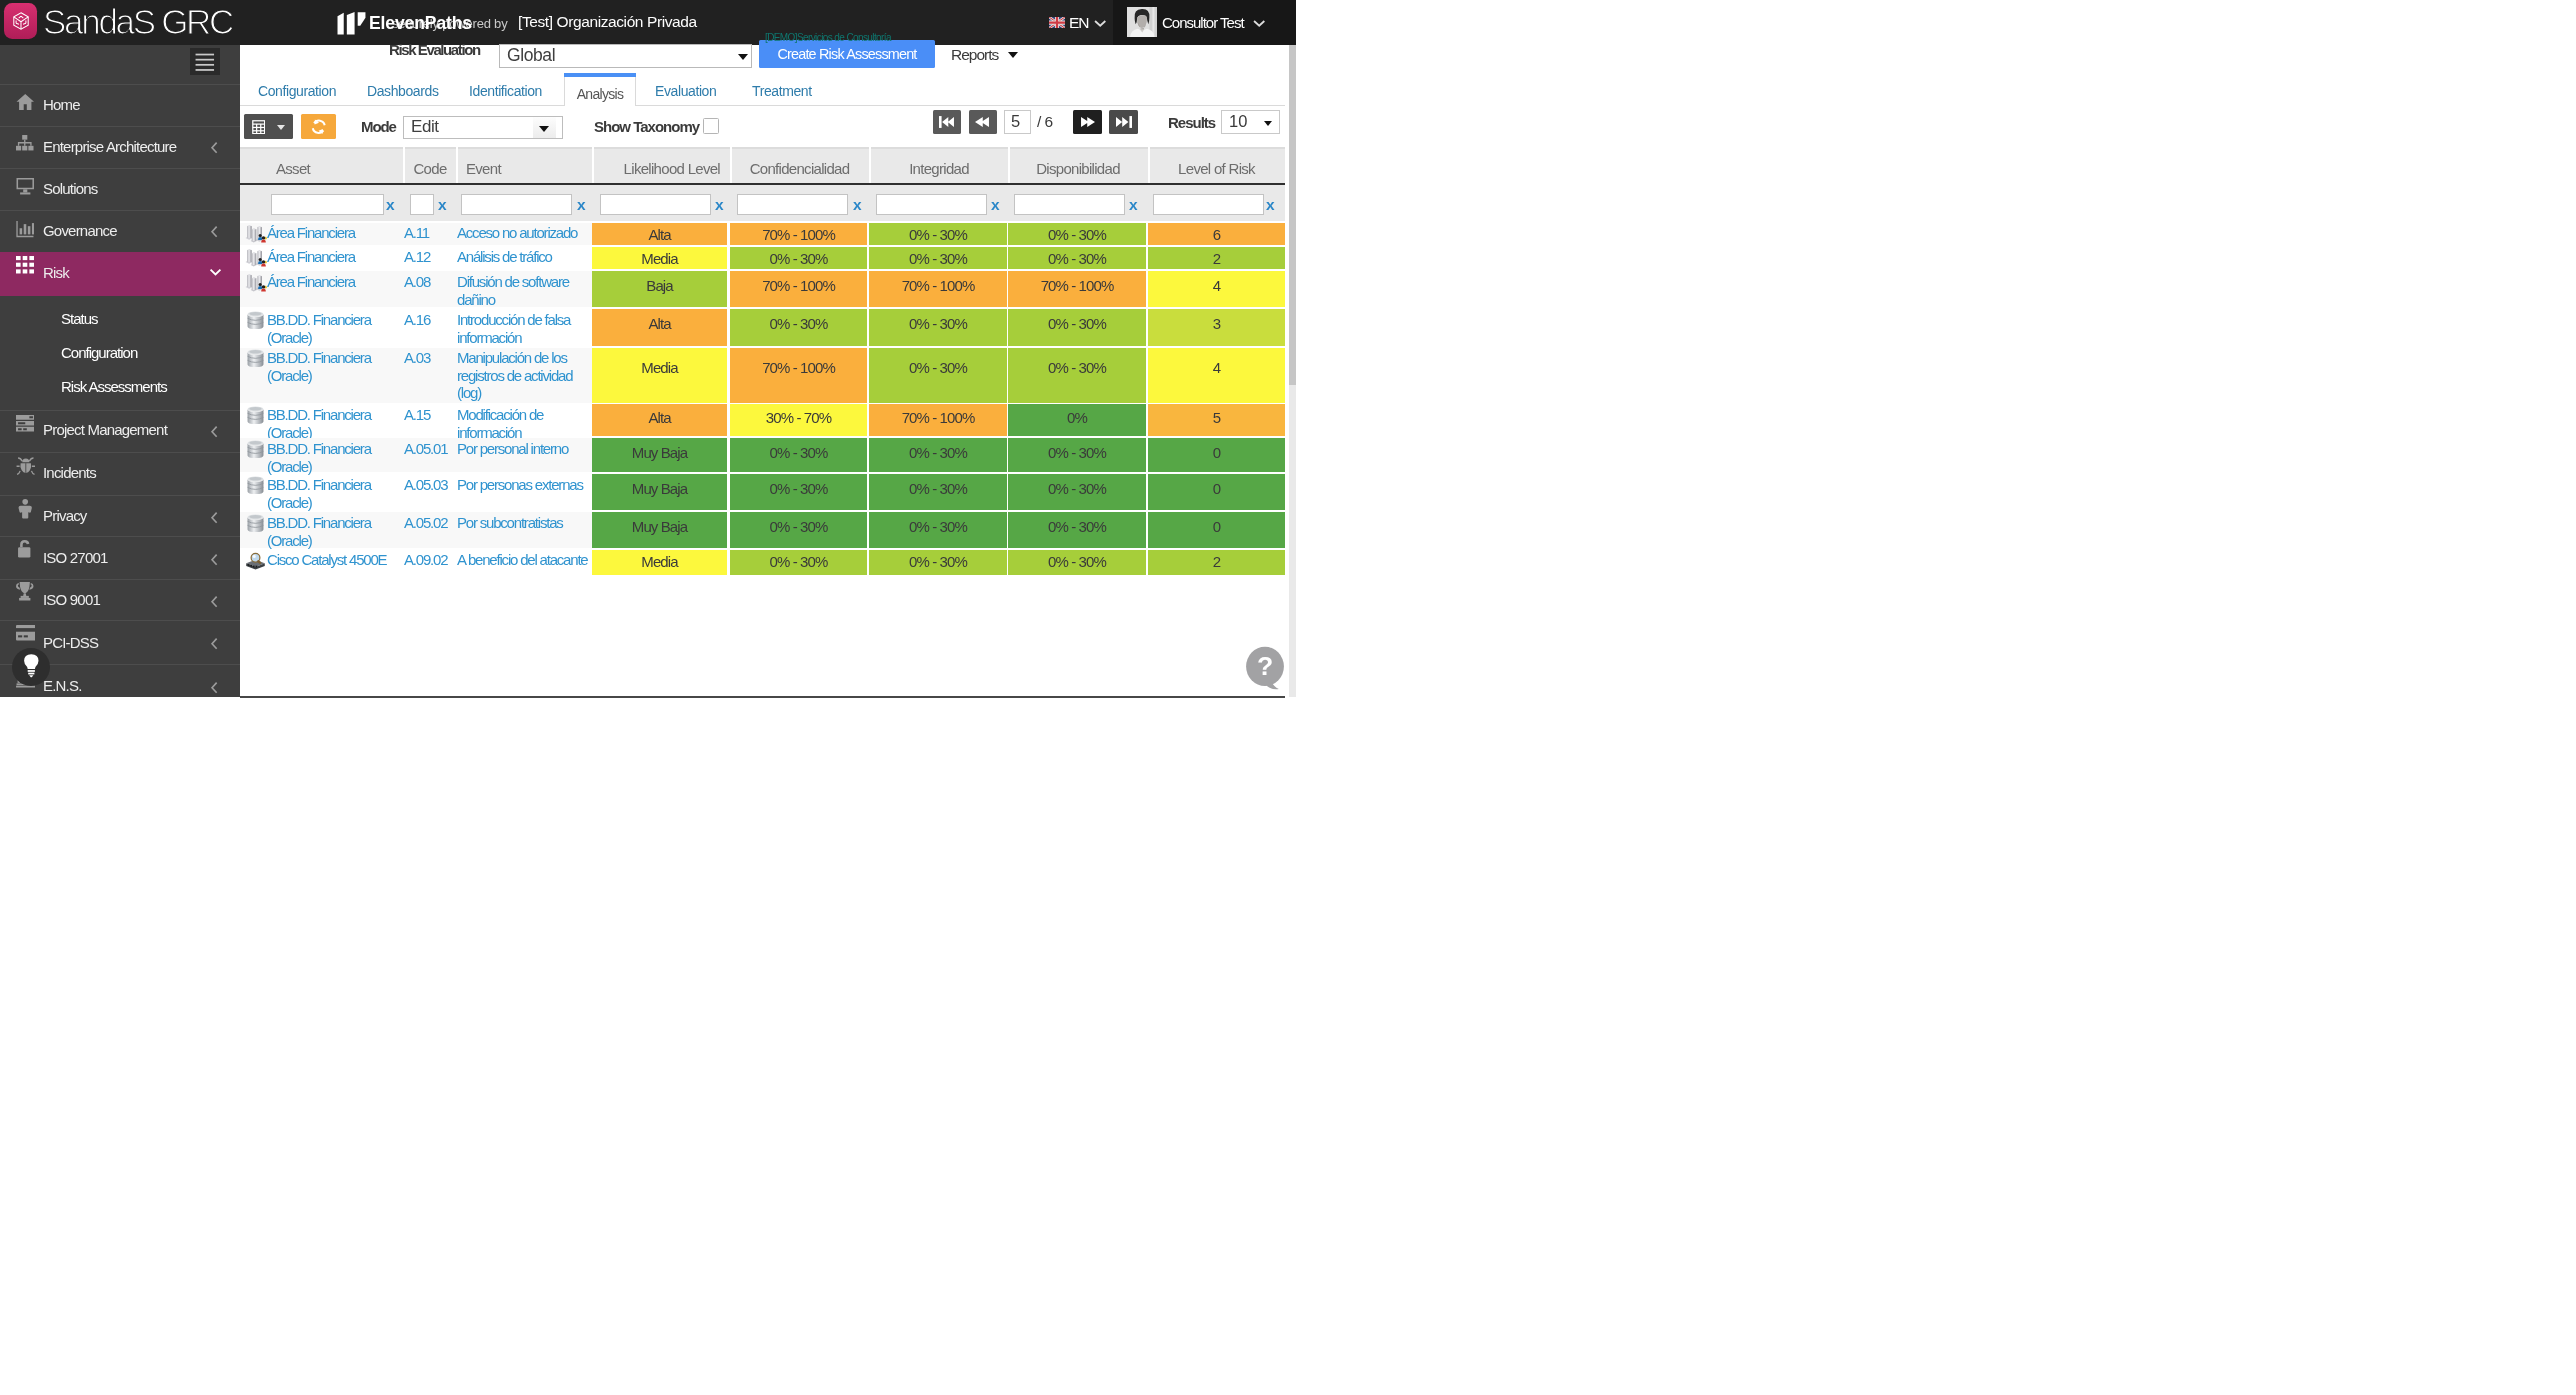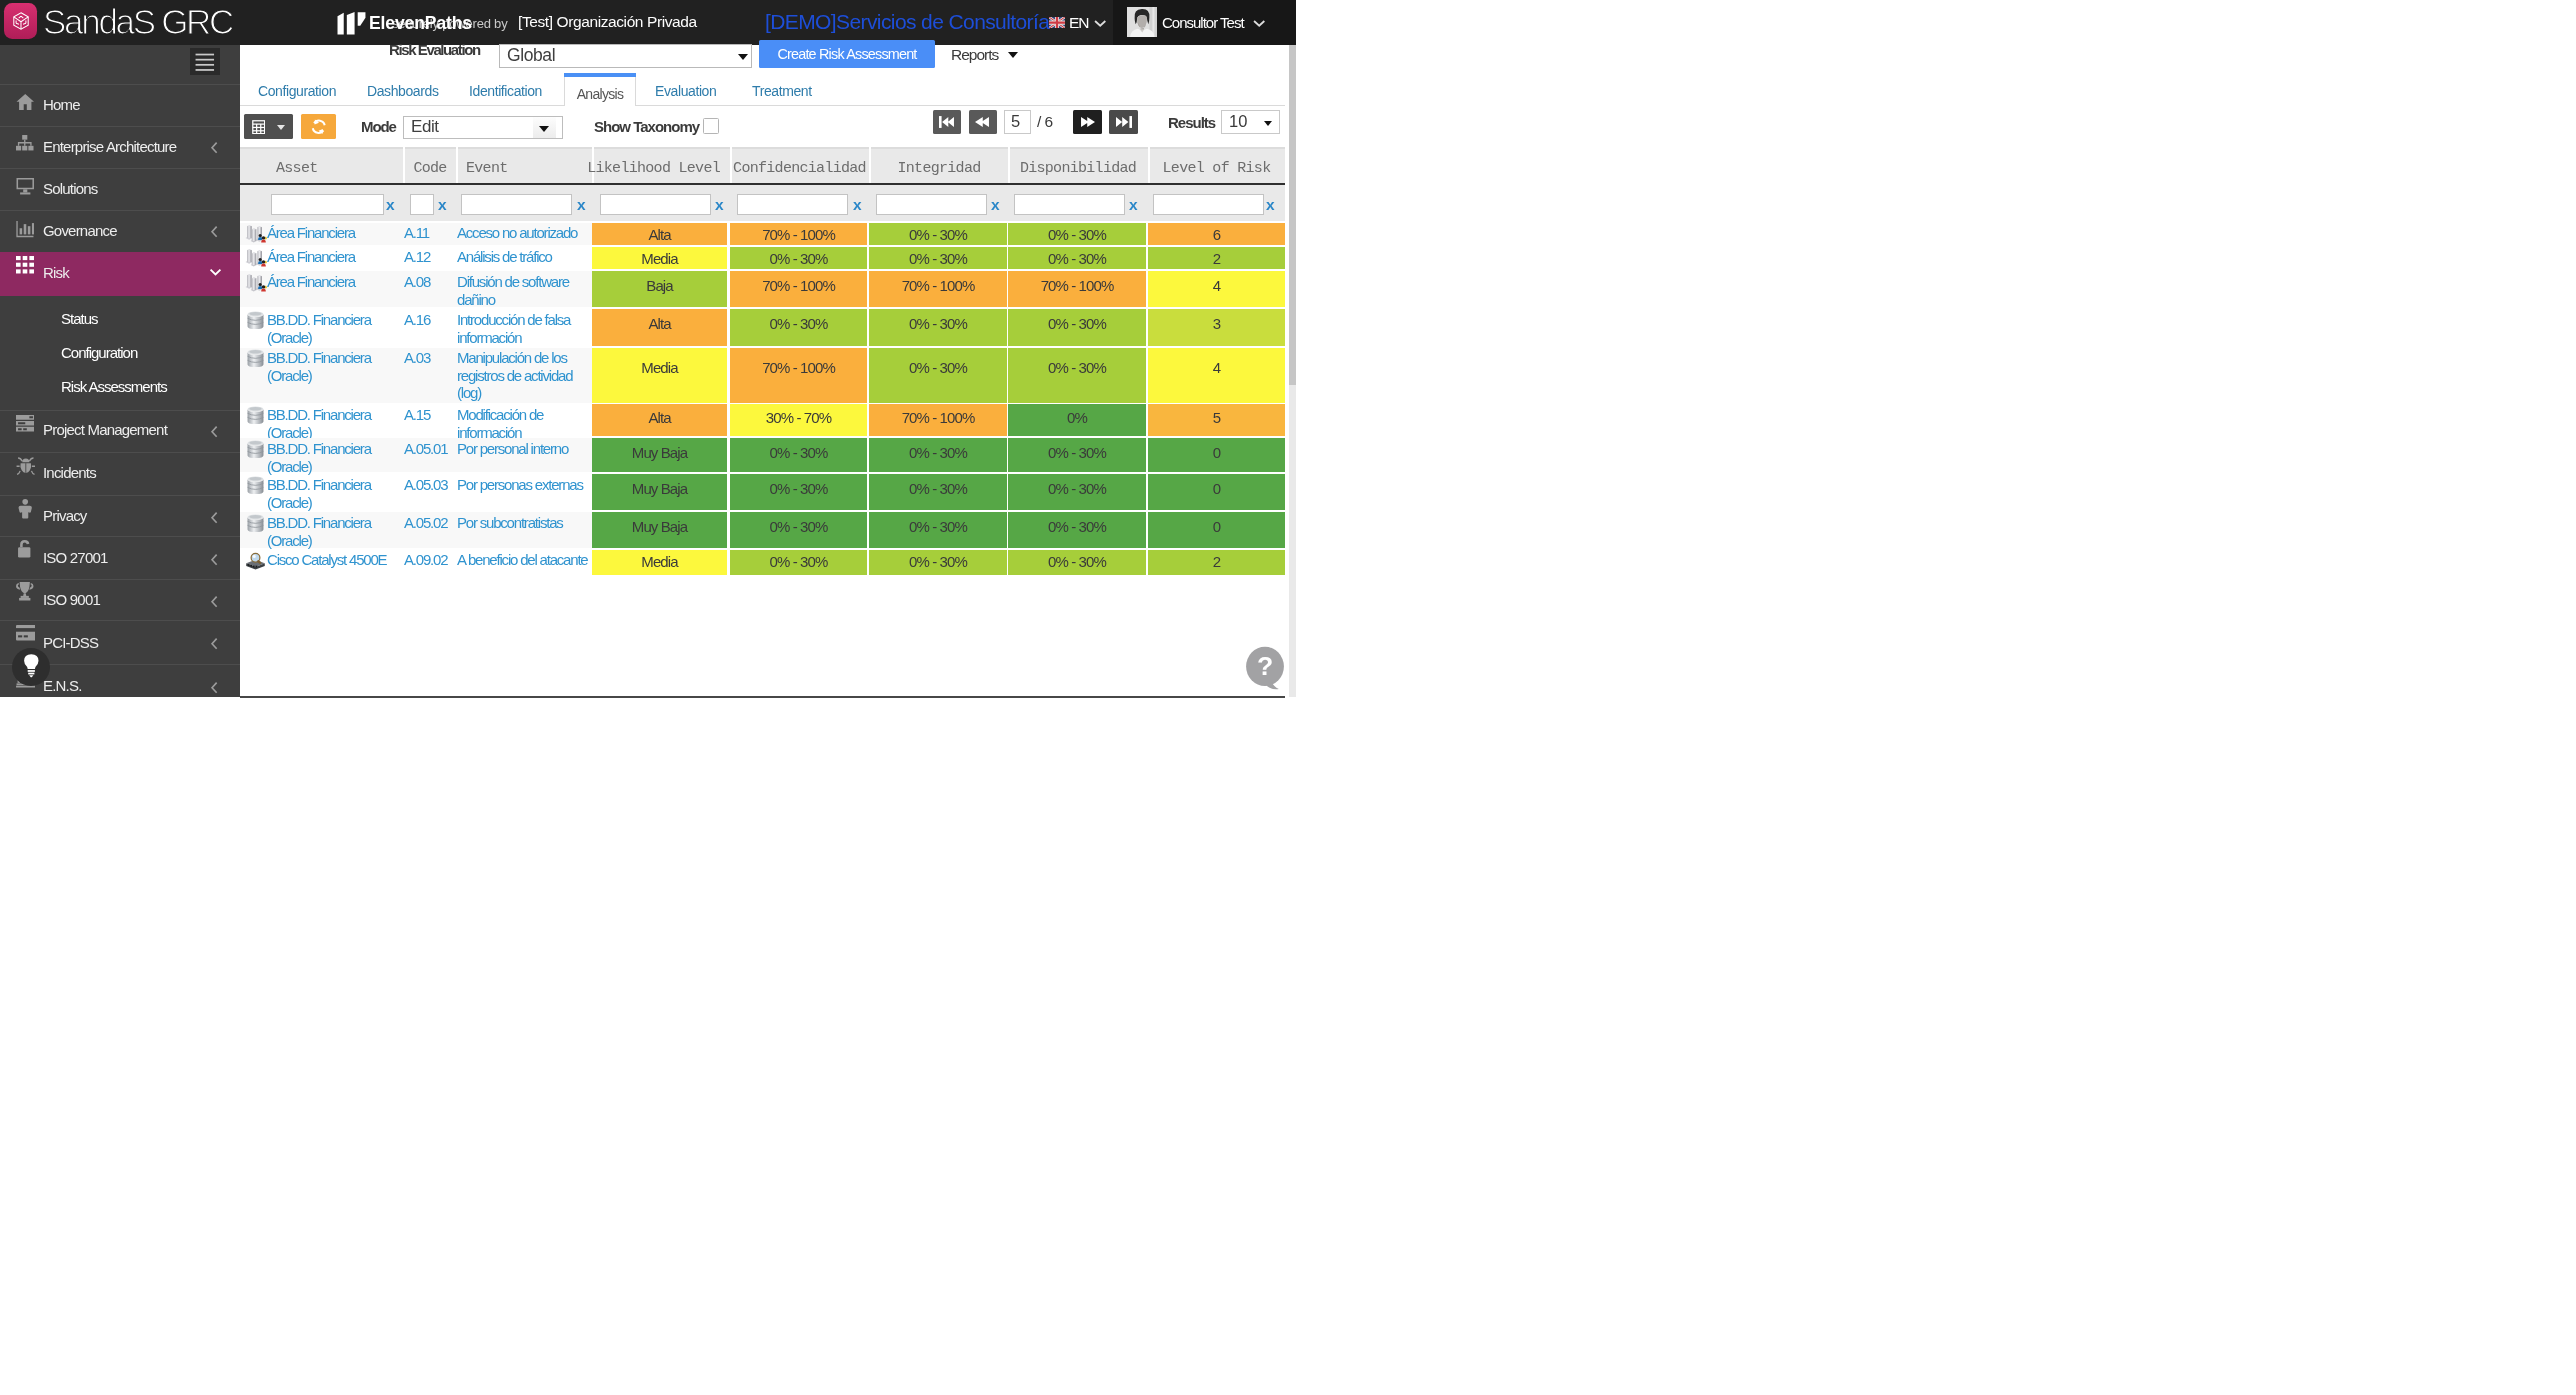--- a/index.html
+++ b/index.html
@@ -13,21 +13,21 @@
   #sidebar { left:0; top:45px; width:240px; height:652px; background:#3e3e3e; }
   .sep { left:0; width:240px; height:0.5px; background:#4d4d4d; position:absolute; z-index:12; }
   .mtxt { position:absolute; left:43px; color:#ededed; font-size:15px; letter-spacing:-0.8px; z-index:12; }
   .stxt { position:absolute; left:61px; color:#fff; font-size:15px; letter-spacing:-1px; z-index:12; }
   .chevL { position:absolute; left:210px; z-index:12; }
   
   #content { left:240px; top:45px; width:1056px; height:652px; background:#fff; }
   .tabtxt { font-size:14px; letter-spacing:-0.4px; color:#2e7cab; }
   .cellT { font-size:15px; letter-spacing:-0.9px; color:#3a3a3a; }
   .lnk { color:#2f93cf; font-size:15px; letter-spacing:-1.2px; }
-  .hdr { font-size:14px; letter-spacing:-0.6px; color:#6d6d6d;font-family:Liberation Mono, monospace; }
+  .hdr { font-size:14px; letter-spacing:-0.6px; color:#6d6d6d; }
   .finput { position:absolute; height:21px; background:#fff; border:1px solid #c3c3c3; top:194px; }
   .fx { position:absolute; top:196px; color:#2b87c8; font-size:15.5px; font-weight:bold; letter-spacing:-0.5px; }
   .rowc { position:absolute; overflow:hidden; }
   .or { background:#faaf3d; }
   .yg { background:#a6ce3a; }
   .yw { background:#fcf83d; }
   .gr { background:#56a746; }
   .l3 { background:#c9dd3d; }
   .l5 { background:#f9b63e; }
   .stripe { background:#f8f8f8; }
@@ -57,21 +57,21 @@
 <svg class="a" style="left:337px;top:10.8px;z-index:60" width="30" height="24" viewBox="0 0 58 46">
  <g fill="#fff">
   <path d="M1 10 L13 3 L13 45 L1 45 Z"></path>
   <path d="M19 7.5 L34 1.5 L34 45 L19 45 Z"></path>
   <path d="M40 2 L55 2 L55 13 L45 28.5 L40 28.5 Z"></path>
  </g>
 </svg>
 <div class="a" style="left:392px;top:16px;white-space:nowrap;color:#c9c9c9;font-size:13px;letter-spacing:-0.2px;z-index:60">securely powered by</div>
 <div class="a" style="left:369px;top:13px;color:#fff;font-size:17.5px;font-weight:bold;letter-spacing:-0.1px;z-index:60">ElevenPaths</div>
 <div class="a" style="left:518px;top:0;height:44px;line-height:44px;color:#fdfdfd;font-size:15.5px;letter-spacing:-0.4px;z-index:60">[Test] Organización Privada</div>
-<div class="a" style="left:765px;top:0;height:44px;line-height:44px;color:#1d4ed8;font-size:21px;letter-spacing:-0.6px;z-index:60">[DEMO]Servicios de Consultoría</div>
+<div class="a" style="left:765px;top:16px;height:44px;line-height:44px;color:#0f766e;font-size:10px;letter-spacing:-0.6px;z-index:60">[DEMO]Servicios de Consultoría</div>
 
 <svg class="a" style="left:1049px;top:17px;z-index:60" width="16" height="11.3" viewBox="0 0 31 22">
  <rect width="31" height="22" fill="#31437c"></rect>
  <path d="M0 0 L31 22 M31 0 L0 22" stroke="#e8e4e0" stroke-width="5"></path>
  <path d="M0 0 L31 22 M31 0 L0 22" stroke="#cf3b45" stroke-width="2"></path>
  <path d="M15.5 0 V22 M0 11 H31" stroke="#e8e4e0" stroke-width="8"></path>
  <path d="M15.5 0 V22 M0 11 H31" stroke="#cf3b45" stroke-width="4.5"></path>
 </svg>
 <div class="a" style="left:1069px;top:0;height:45px;line-height:45px;color:#fff;font-size:15.5px;letter-spacing:-1px;z-index:60">EN</div>
 <svg class="a" style="left:1094px;top:19.6px;z-index:60" width="12.4" height="7.2" viewBox="0 0 24 14">

